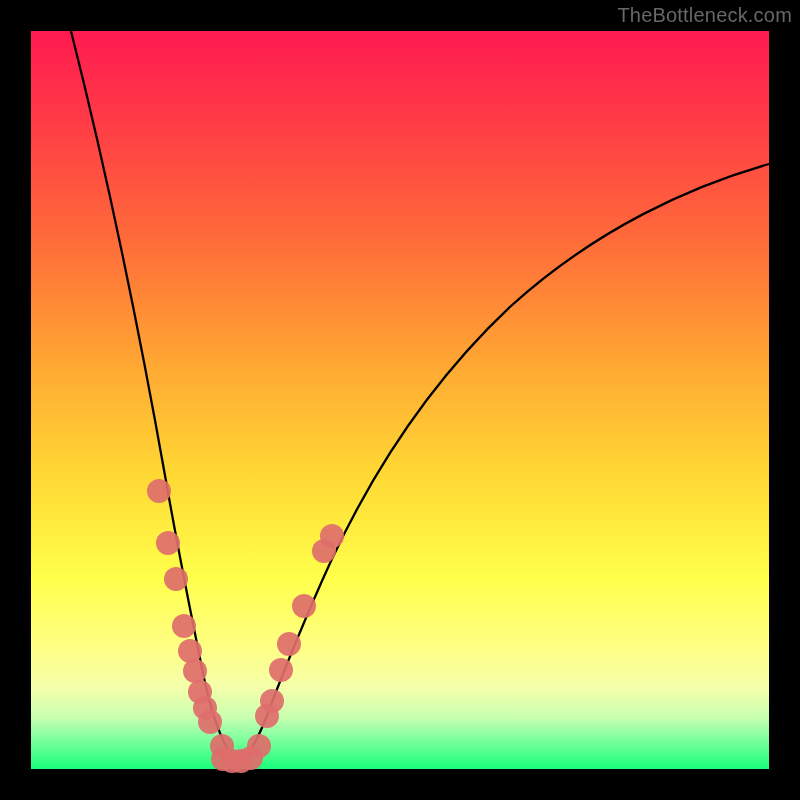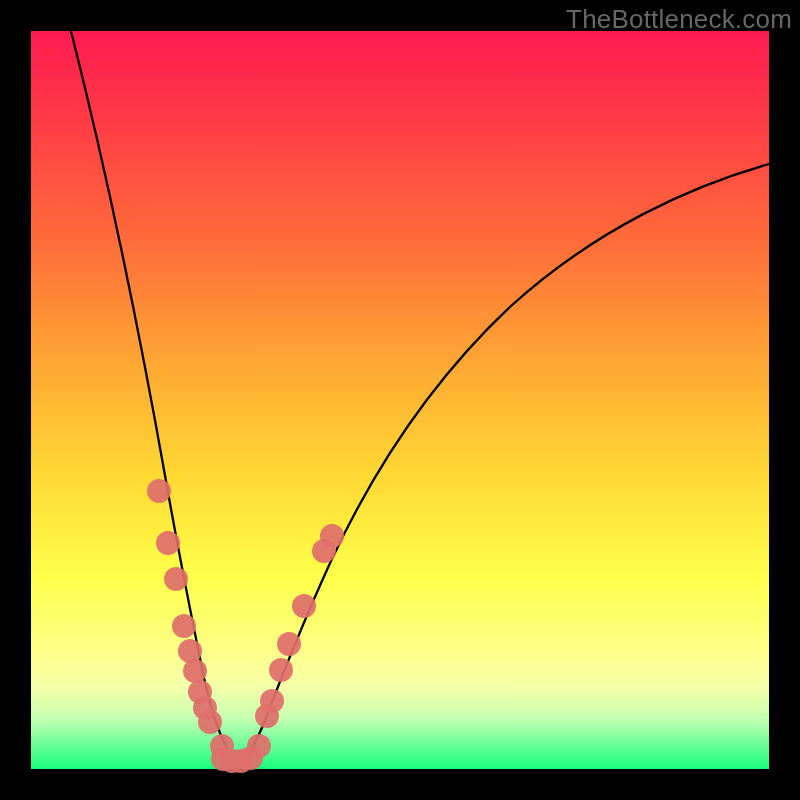--- a/index.html
+++ b/index.html
@@ -36,21 +36,21 @@
       #f4ffaa 89%,
       #c8ffb0 93%,
       #7dff9e 96%,
       #18ff7a 100%
     );
   }
   .watermark {
     position: absolute;
     top: 4px;
     right: 8px;
-    font-size: 26px;
+    font-size: 20px;
     font-weight: 500;
     color: #676767;
     letter-spacing: 0.2px;
     font-family: Arial, Helvetica, sans-serif;
   }
   svg.curves {
     position: absolute;
     left: 0;
     top: 0;
     width: 738px;

